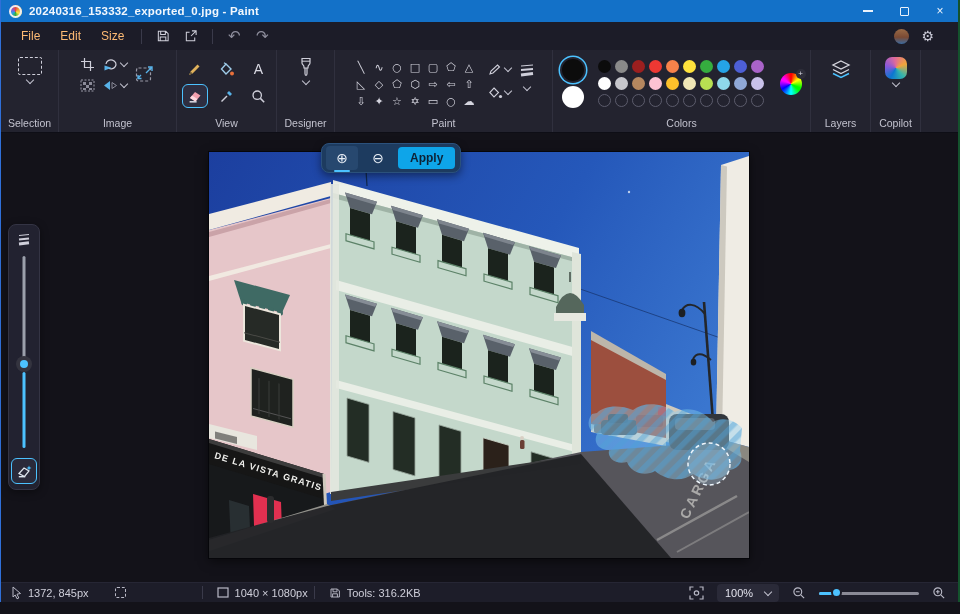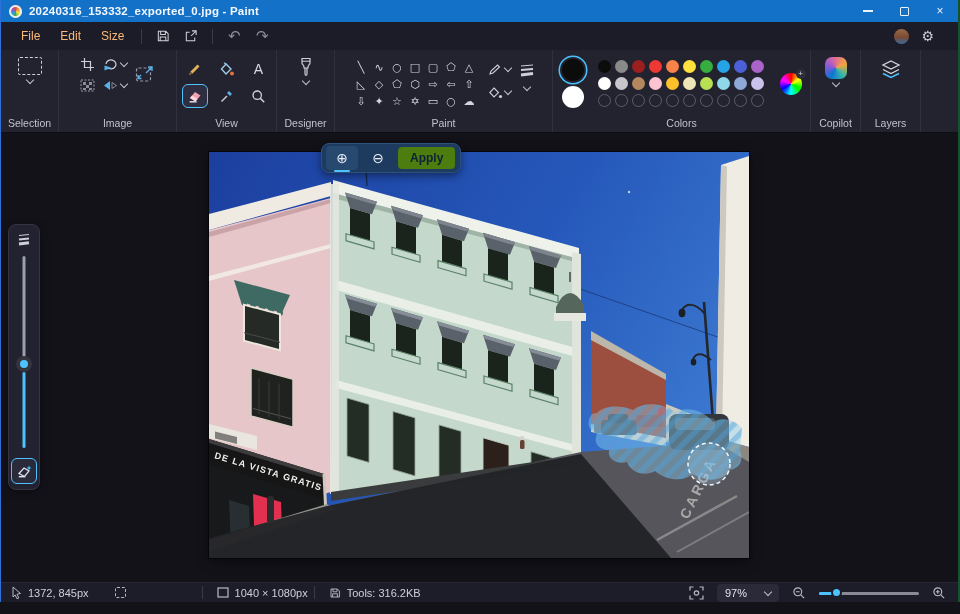--- a/index.html
+++ b/index.html
@@ -62,21 +62,21 @@
   .canvas-wrap{position:absolute;left:208px;top:19px;width:540px;height:406px;box-shadow:0 0 0 1px #06060a,0 3px 10px rgba(0,0,0,.55);}
   .canvas-wrap svg{display:block;}
   
   .erasebar{position:absolute;left:320px;top:10px;height:30px;display:flex;align-items:center;background:#1d3b5f;
             border:1px solid #2b517c;border-radius:8px;padding:0 5px 0 4px;gap:4px;box-shadow:0 3px 8px rgba(0,0,0,.45);}
   .pm-btn{width:32px;height:24px;display:flex;align-items:center;justify-content:center;position:relative;border-radius:4px;
           color:#e8eef6;font-size:14px;font-family:"DejaVu Sans",sans-serif;}
   .pm-btn.active{background:#27486f;}
   .pm-btn.active:after{content:'';position:absolute;left:8px;right:8px;bottom:-2px;height:2.5px;border-radius:2px;background:#4cc2ff;}
   .erase-msg{font-size:12px;color:#f0f4fa;margin:0 14px 0 16px;white-space:nowrap;}
-  .apply-btn{height:22px;padding:0 12px;background:#4d7c0f;color:#0d2236;font-size:12px;font-weight:bold;border-radius:4px;
+  .apply-btn{height:22px;padding:0 12px;background:#0ea5e9;color:#0d2236;font-size:12px;font-weight:bold;border-radius:4px;
              display:flex;align-items:center;}
   
   .sidepanel{position:absolute;left:7px;top:91px;width:32px;height:266px;background:#222230;border:1px solid #343444;
              border-radius:8px;display:flex;flex-direction:column;align-items:center;padding:8px 0 5px;box-shadow:0 2px 8px rgba(0,0,0,.4);}
   .vslider{flex:1;position:relative;width:100%;margin:6px 0 6px;}
   .vtrack-top{position:absolute;left:50%;transform:translateX(-50%);top:4px;height:calc(56% - 10px);width:3px;background:#9ba0ab;border-radius:2px;}
   .vtrack-bot{position:absolute;left:50%;transform:translateX(-50%);top:calc(56% + 8px);bottom:4px;width:3px;background:#4cc2ff;border-radius:2px;}
   .vthumb{position:absolute;left:50%;top:56%;transform:translate(-50%,-50%);width:16px;height:16px;border-radius:50%;background:#34343f;
           display:flex;align-items:center;justify-content:center;}
   .vthumb:after{content:'';width:8px;height:8px;border-radius:50%;background:#4cc2ff;}
@@ -354,37 +354,37 @@
               <div class="swatch empty"></div>
             </div>
         <div class="wheel-wrap">
           <div class="wheel"></div>
           <div class="wheel-plus">+</div>
         </div>
       </div>
       <div class="rlabel">Colors</div>
     </div>
 
-    <div class="rsection" style="width:50px">
-      <div class="icon-cell" style="flex-direction:column;gap:4px">
-        <div class="copilot-icon"></div>
-        <span class="chev"></span>
-      </div>
-      <div class="rlabel">Copilot</div>
-    </div>
-
     <div class="rsection" style="width:60px">
       <div class="icon-cell">
         <svg width="24" height="24" viewBox="0 0 24 24">
           <path d="M12 4l8 4-8 4-8-4z" fill="none" stroke="#d6d6de" stroke-width="1.3"></path>
           <path d="M4 12.5l8 4 8-4" fill="none" stroke="#d6d6de" stroke-width="1.3"></path>
           <path d="M4 16.5l8 4 8-4" fill="none" stroke="#4cc2ff" stroke-width="1.5"></path>
         </svg>
       </div>
       <div class="rlabel">Layers</div>
+    </div>
+
+    <div class="rsection" style="width:50px">
+      <div class="icon-cell" style="flex-direction:column;gap:4px">
+        <div class="copilot-icon"></div>
+        <span class="chev"></span>
+      </div>
+      <div class="rlabel">Copilot</div>
     </div>
 
     <div class="rsection rfill"></div>
   </div>
 
   <div class="workspace">
 
     <div class="canvas-wrap">
       <svg width="540" height="406" viewBox="0 0 540 406" style="overflow:hidden">
         <defs>
@@ -640,21 +640,21 @@
       </svg>
       <span>Tools: 316.2KB</span>
     </div>
 
     <div style="margin-left:auto;display:flex;align-items:center;gap:13px;padding-right:2px">
       <svg width="15" height="14" viewBox="0 0 15 14">
         <path d="M1 4.5V1h3.5 M10.5 1H14v3.5 M14 9.5V13h-3.5 M4.5 13H1V9.5" fill="none" stroke="#b9b9c6" stroke-width="1.2"></path>
         <circle cx="7.5" cy="7" r="2.2" fill="none" stroke="#b9b9c6" stroke-width="1.2"></circle>
       </svg>
       <div class="zoombox">
-        <span>97%</span>
+        <span>100%</span>
         <span class="chev" style="margin-top:-2px"></span>
       </div>
       <svg width="14" height="14" viewBox="0 0 15 15">
         <circle cx="6.2" cy="6.2" r="4.2" fill="none" stroke="#b9b9c6" stroke-width="1.2"></circle>
         <path d="M9.4 9.4L13 13 M4.2 6.2h4" stroke="#b9b9c6" stroke-width="1.2" fill="none"></path>
       </svg>
       <div class="zslider">
         <div class="zs-track"></div>
         <div class="zs-fill"></div>
         <div class="zs-thumb"></div>

